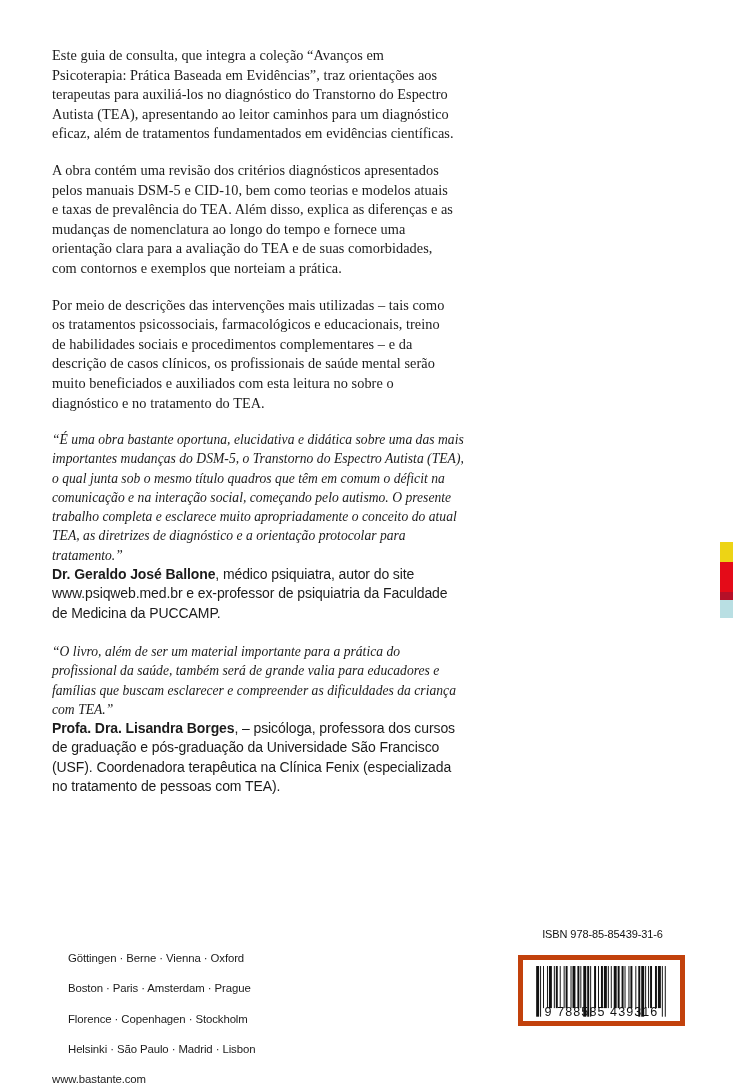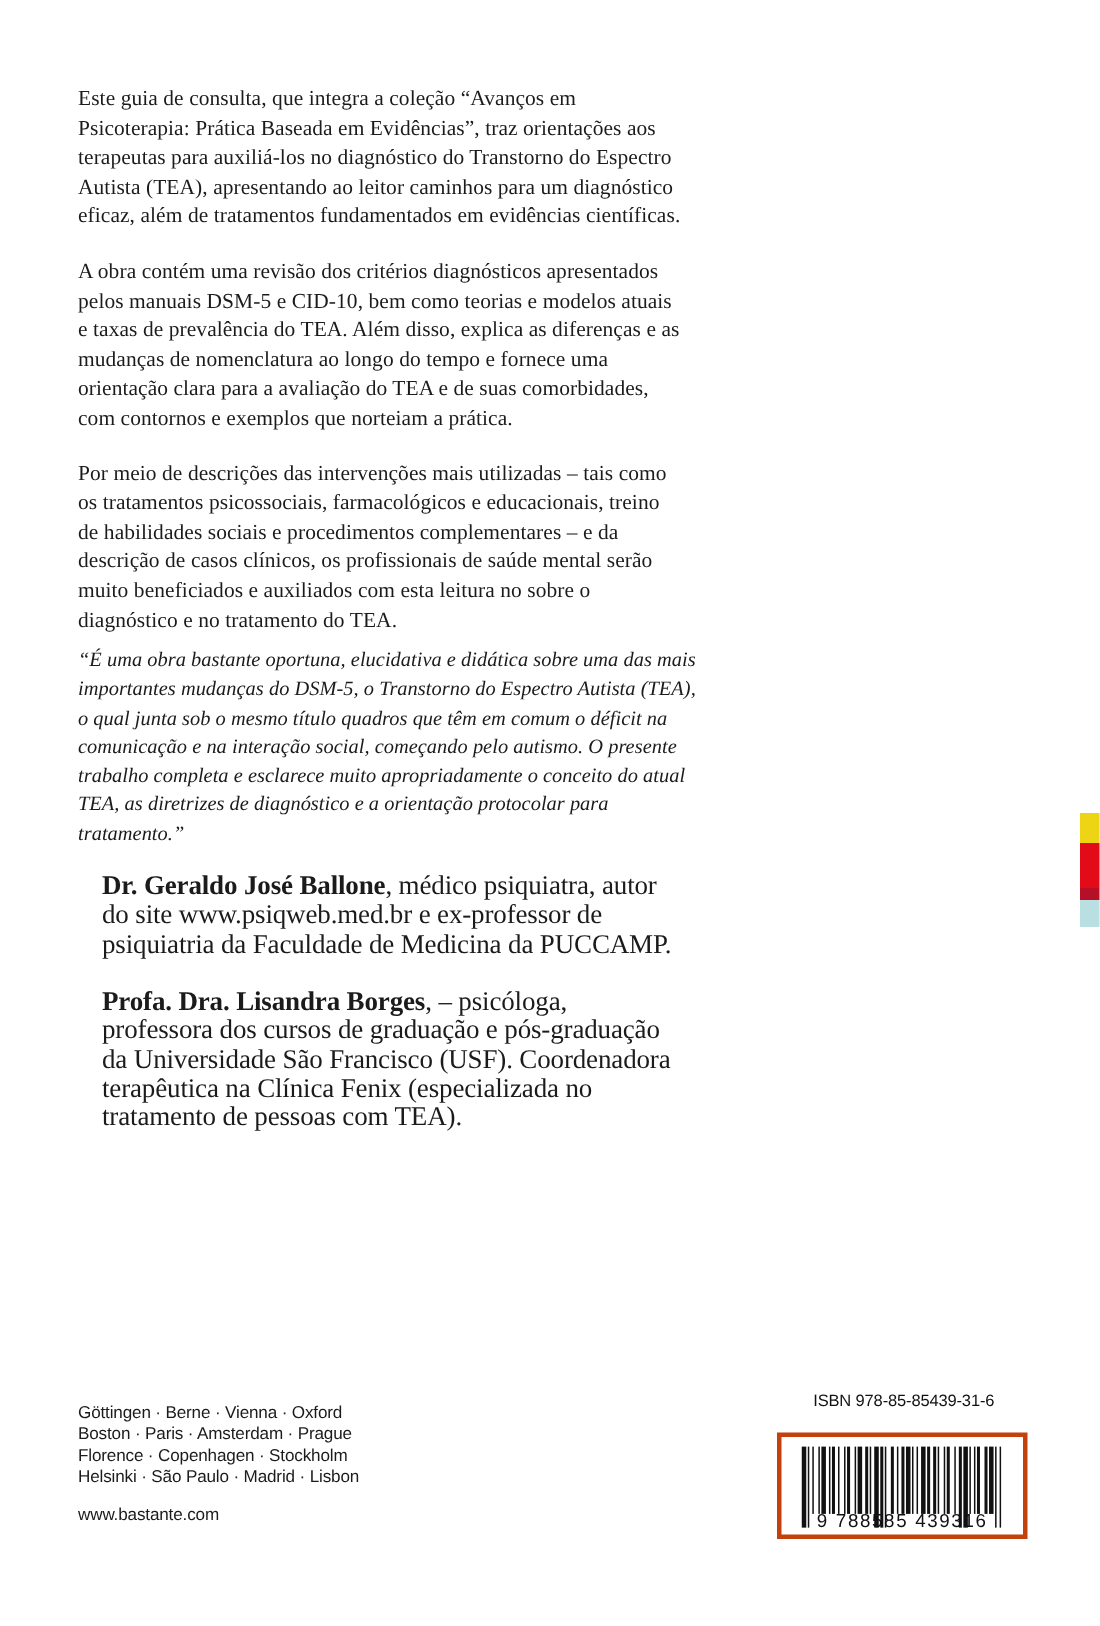--- a/index.html
+++ b/index.html
@@ -21,21 +21,21 @@
   #page {
     position: absolute;
     inset: 0;
     background: #ffffff;
   }
 
   
   #blurb {
     position: absolute;
     left: 52px;
-    top: 57px;
+    top: 46px;
     width: 404px;
   }
   .body-para {
     font-family: "Liberation Serif", serif;
     font-size: 14.3px;
     line-height: 19.6px;
     color: #1b1b1b;
     margin: 0 0 17px 0;
     text-align: left;
     letter-spacing: 0.05px;
@@ -51,25 +51,25 @@
   .quote {
     font-family: "Liberation Serif", serif;
     font-style: italic;
     font-size: 13.6px;
     line-height: 19.3px;
     color: #1b1b1b;
     margin: 0;
     letter-spacing: 0.02px;
   }
   .attrib {
-    font-family: Liberation Serif, serif;
-    font-size: 18px;
+    font-family: Liberation Sans, sans-serif;
+    font-size: 14px;
     line-height: 19.3px;
     color: #1b1b1b;
-    margin: 16px;
+    margin: 0;
     letter-spacing: -0.1px;
   }
   .attrib .who {
     font-weight: 700;
   }
   .endorse-block + .endorse-block {
     margin-top: 19px;
   }
 
   
@@ -103,21 +103,21 @@
     letter-spacing: -0.15px;
     color: #1b1b1b;
     margin: 0 0 8px 0;
   }
   #publisher .city-line {
     font-family: "Liberation Sans", sans-serif;
     font-size: 11.4px;
     line-height: 14.3px;
     letter-spacing: -0.1px;
     color: #1b1b1b;
-    margin: 0;
+    margin: 16px;
   }
   #publisher .pub-url {
     font-family: "Liberation Sans", sans-serif;
     font-size: 11.4px;
     line-height: 14px;
     letter-spacing: -0.1px;
     color: #1b1b1b;
     margin: 11px 0 0 0;
   }
 
@@ -134,21 +134,21 @@
     line-height: 16px;
     letter-spacing: -0.1px;
     color: #111111;
     text-align: center;
     margin: 0 0 13px 0;
   }
   #barcode-box {
     position: relative;
     width: 167px;
     height: 71px;
-    border: 3px solid #c2410c;
+    border: 5px solid #c2410c;
     background: #ffffff;
     box-sizing: border-box;
   }
   #barcode-bars {
     position: absolute;
     left: 0;
     top: 0;
     width: 100%;
     height: 100%;
   }
@@ -177,20 +177,21 @@
   </div>
 
   <div id="endorsements">
 
     <div class="endorse-block">
       <p class="quote">“É uma obra bastante oportuna, elucidativa e didática sobre uma das mais importantes mudanças do DSM-5, o Transtorno do Espectro Autista (TEA), o qual junta sob o mesmo título quadros que têm em comum o déficit na comunicação e na interação social, começando pelo autismo. O presente trabalho completa e esclarece muito apropriadamente o conceito do atual TEA, as diretrizes de diagnóstico e a orientação protocolar para tratamento.”</p>
       <p class="attrib"><span class="who">Dr. Geraldo José Ballone</span><span>, médico psiquiatra, autor do site www.psiqweb.med.br e ex-professor de psiquiatria da Faculdade de Medicina da PUCCAMP.</span></p>
     </div>
 
     <div class="endorse-block">
+      <p class="quote">“O livro, além de ser um material importante para a prática do profissional da saúde, também será de grande valia para educadores e famílias que buscam esclarecer e compreender as dificuldades da criança com TEA.”</p>
       <p class="attrib"><span class="who">Profa. Dra. Lisandra Borges</span><span>, – psicóloga, professora dos cursos de graduação e pós-graduação da Universidade São Francisco (USF). Coordenadora terapêutica na Clínica Fenix (especializada no tratamento de pessoas com TEA).</span></p>
     </div>
 
   </div>
 
   <div id="color-stripe">
     <div class="swatch sw-yellow" style="background: rgb(237, 212, 21);"></div>
     <div class="swatch sw-red" style="background: rgb(228, 11, 24);"></div>
     <div class="swatch sw-darkred" style="background: rgb(181, 16, 40);"></div>
     <div class="swatch sw-blue" style="background: rgb(185, 223, 227);"></div>

